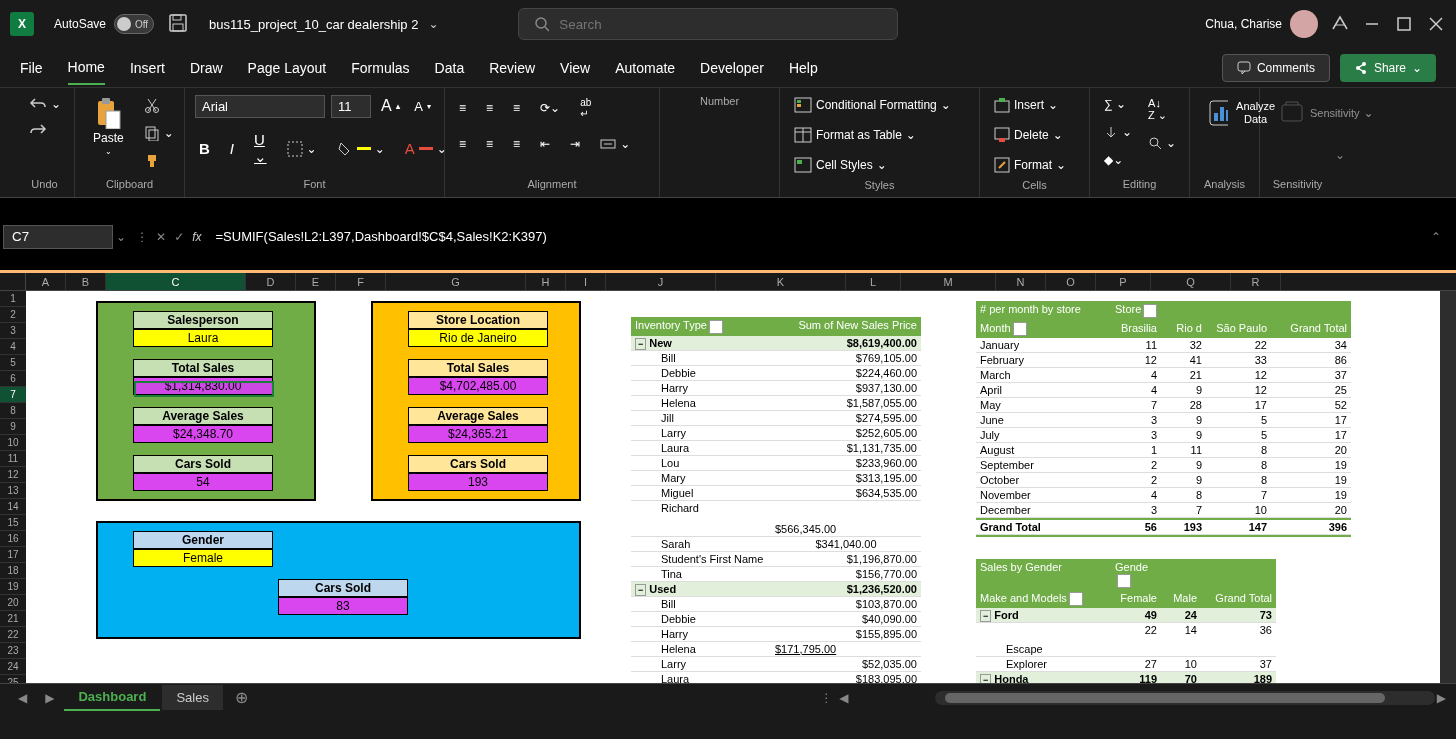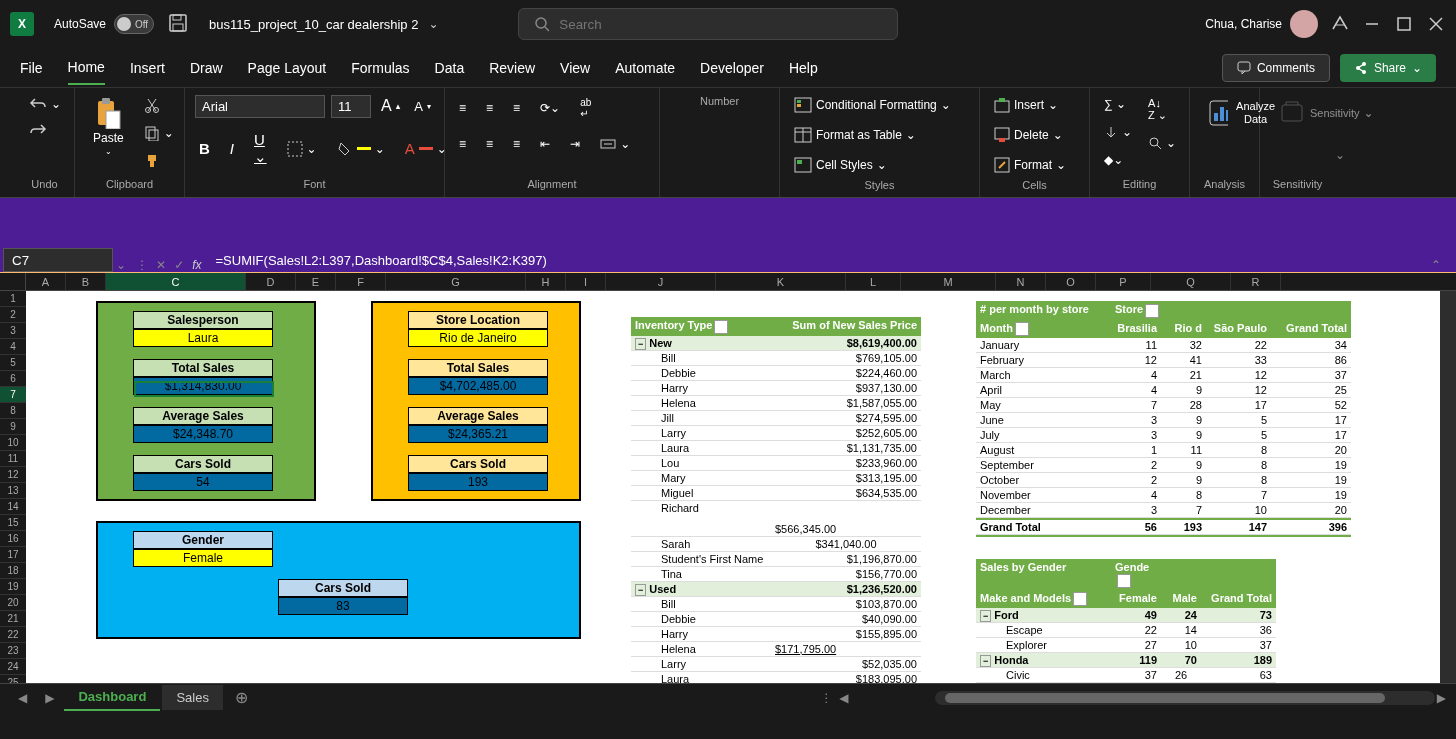--- a/index.html
+++ b/index.html
@@ -28,43 +28,43 @@
 .ribbon-group{display:flex;flex-direction:column;padding:5px 10px;border-right:1px solid #333;justify-content:space-between}
 .ribbon-group-content{display:flex;gap:8px;align-items:flex-start;flex:1}
 .ribbon-group-label{text-align:center;font-size:11px;color:#aaa;padding:2px 0}
 .ribbon-btn{padding:4px;cursor:pointer;display:flex;align-items:center;gap:4px;font-size:12px}
 .ribbon-col{display:flex;flex-direction:column;gap:4px}
 .paste-btn{display:flex;flex-direction:column;align-items:center;gap:2px;padding:4px 8px}
 .font-select{background:#2d2d2d;border:1px solid #555;color:#fff;padding:3px 6px;width:130px;font-size:13px}
 .size-select{background:#2d2d2d;border:1px solid #555;color:#fff;padding:3px 6px;width:40px;font-size:13px}
 .fmt-select{background:#2d2d2d;border:1px solid #555;color:#fff;padding:3px 8px;width:100px;font-size:13px}
 .analyze-btn{display:flex;flex-direction:row;align-items:center;gap:4px;padding:6px 8px;text-align:center}
-.formula-bar{height:75px;background:#4c1d95;display:flex;border-bottom:1px solid #fdba74;align-items:flex-end;padding-top:5px}
+.formula-bar{height:75px;background:#000000;display:flex;border-bottom:3px solid #fdba74;align-items:center;padding-top:5px}
 .name-box{width:110px;background:#2d2d2d;border:1px solid #555;color:#fff;padding:4px 8px;margin:0 3px;height:24px}
 .fx-area{display:flex;align-items:center;gap:8px;padding:0 10px}
 .formula-input{background:transparent;border:none;color:#fff;font-size:13px;padding:4px;width:800px;outline:none;height:24px}
 .sheet-area{background:#fff;color:#000;height:410px;position:relative;overflow:hidden}
 .col-headers{height:18px;background:#1a1a1a;display:flex;border-bottom:1px solid #444}
 .corner{width:26px;background:#1a1a1a;border-right:1px solid #444}
 .col-h{background:#1a1a1a;color:#aaa;text-align:center;font-size:11px;border-right:1px solid #333;line-height:18px}
 .grid-body{display:flex;height:calc(100% - 18px)}
 .row-headers{width:26px;background:#1a1a1a}
 .row-h{height:16px;color:#aaa;text-align:center;font-size:10px;border-bottom:1px solid #333;line-height:16px}
 .cells{flex:1;background:#fff;position:relative}
 .card{position:absolute;border:2px solid #000}
 .card-green{background:#70ad47}
 .card-orange{background:#ffc000}
 .card-blue{background:#00b0f0}
 .label-box{background:#c6e0b4;border:1px solid #000;text-align:center;font-weight:bold;font-size:12px;padding:1px}
 .label-box-o{background:#ffe699;border:1px solid #000;text-align:center;font-weight:bold;font-size:12px;padding:1px}
 .label-box-b{background:#bdd7ee;border:1px solid #000;text-align:center;font-weight:bold;font-size:12px;padding:1px}
 .value-box{background:#ffff00;border:1px solid #000;text-align:center;font-size:12px;padding:1px}
-.value-box-w{background:#0369a1;border:1px solid #000;text-align:center;font-size:12px;padding:1px}
+.value-box-w{background:#d946ef;border:1px solid #000;text-align:center;font-size:12px;padding:1px}
 .pivot{position:absolute;font-size:11px}
-.pivot-header{background:#70ad47;color:#fff;font-weight:bold;padding:2px 4px}
+.pivot-header{background:#70ad47;color:#fff;font-weight:normal;padding:2px 4px}
 .pivot-row{display:flex}
 .pivot-cell{padding:1px 4px;border-bottom:1px solid #ddd}
 .pivot-sub{background:#e2efda}
 .dd{background:#fff;border:1px solid #999;width:14px;height:14px;display:inline-flex;align-items:center;justify-content:center;font-size:8px;margin-left:2px}
 .sheet-tabs{height:28px;background:#1a1a1a;display:flex;align-items:center;padding:0 10px;gap:2px;border-top:1px solid #444}
 .tab-arrow{color:#888;padding:0 8px;cursor:pointer}
 .sheet-tab{padding:5px 14px;background:#2d2d2d;color:#ccc;cursor:pointer;font-size:13px}
 .sheet-tab.active{background:#1a1a1a;color:#4caf50;font-weight:bold;border-bottom:2px solid #4caf50}
 .add-sheet{color:#888;padding:0 10px;cursor:pointer;font-size:16px}
 .hscroll{margin-left:auto;width:500px;height:14px;background:#2d2d2d;border-radius:7px;position:relative}
@@ -687,21 +687,21 @@
           <div class="pivot-header" style="width:75px;text-align:right">Grand Total</div>
         </div>
         <div id="pivot3-body">
             <div class="pivot-row pivot-sub">
               <div class="pivot-cell" style="width:135px;padding-left:4px;font-weight:bold;"><span style="border:1px solid #999;font-size:9px;padding:0 2px;margin-right:3px">−</span>Ford</div>
               <div class="pivot-cell" style="width:50px;text-align:right;font-weight:bold;">49</div>
               <div class="pivot-cell" style="width:40px;text-align:right;font-weight:bold;">24</div>
               <div class="pivot-cell" style="width:75px;text-align:right;font-weight:bold;">73</div>
             </div>
             <div class="pivot-row">
-              <div class="pivot-cell" style="width:135px;padding-left:30px;">Escape</div>
+              <div class="pivot-cell" style="width:135px;padding-left:30px;margin-top:19px;">Escape</div>
               <div class="pivot-cell" style="width:50px;text-align:right;">22</div>
               <div class="pivot-cell" style="width:40px;text-align:right;">14</div>
               <div class="pivot-cell" style="width:75px;text-align:right;">36</div>
             </div>
             <div class="pivot-row">
               <div class="pivot-cell" style="width:135px;padding-left:30px;">Explorer</div>
               <div class="pivot-cell" style="width:50px;text-align:right;">27</div>
               <div class="pivot-cell" style="width:40px;text-align:right;">10</div>
               <div class="pivot-cell" style="width:75px;text-align:right;">37</div>
             </div>

